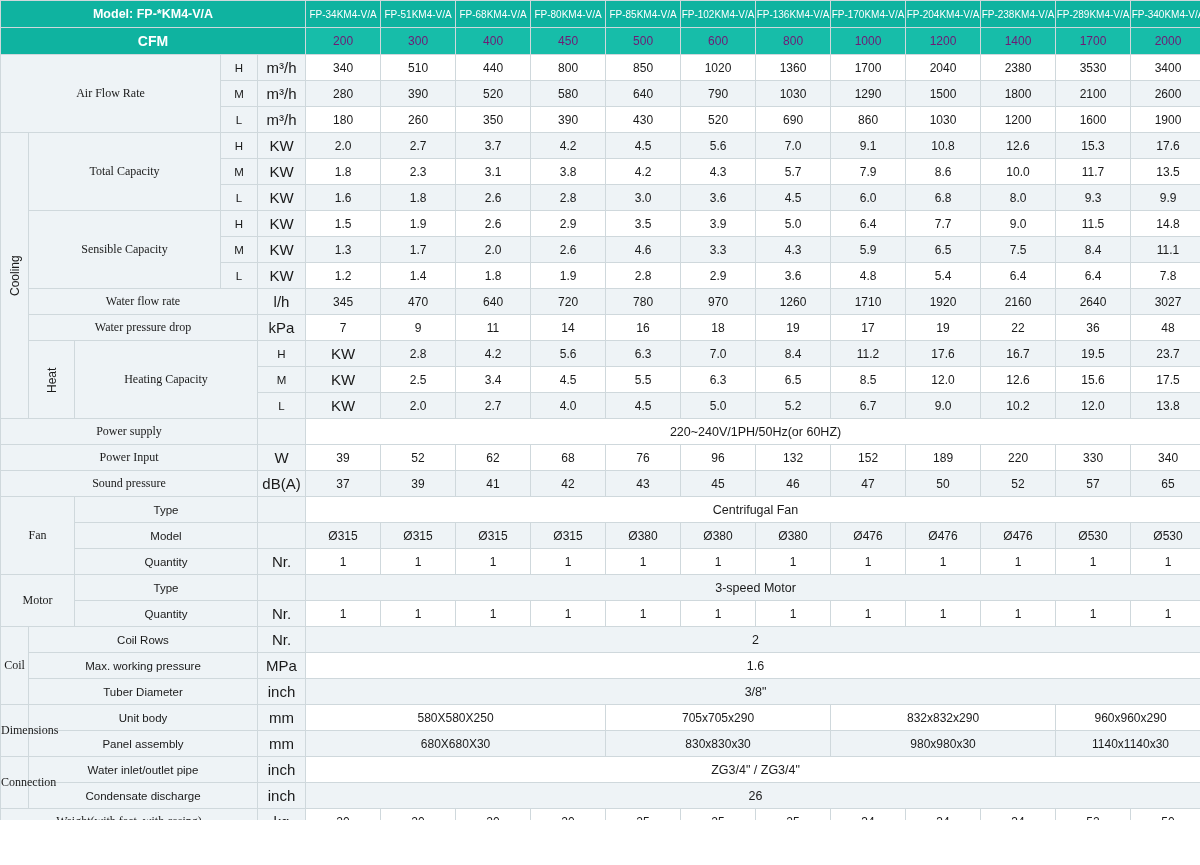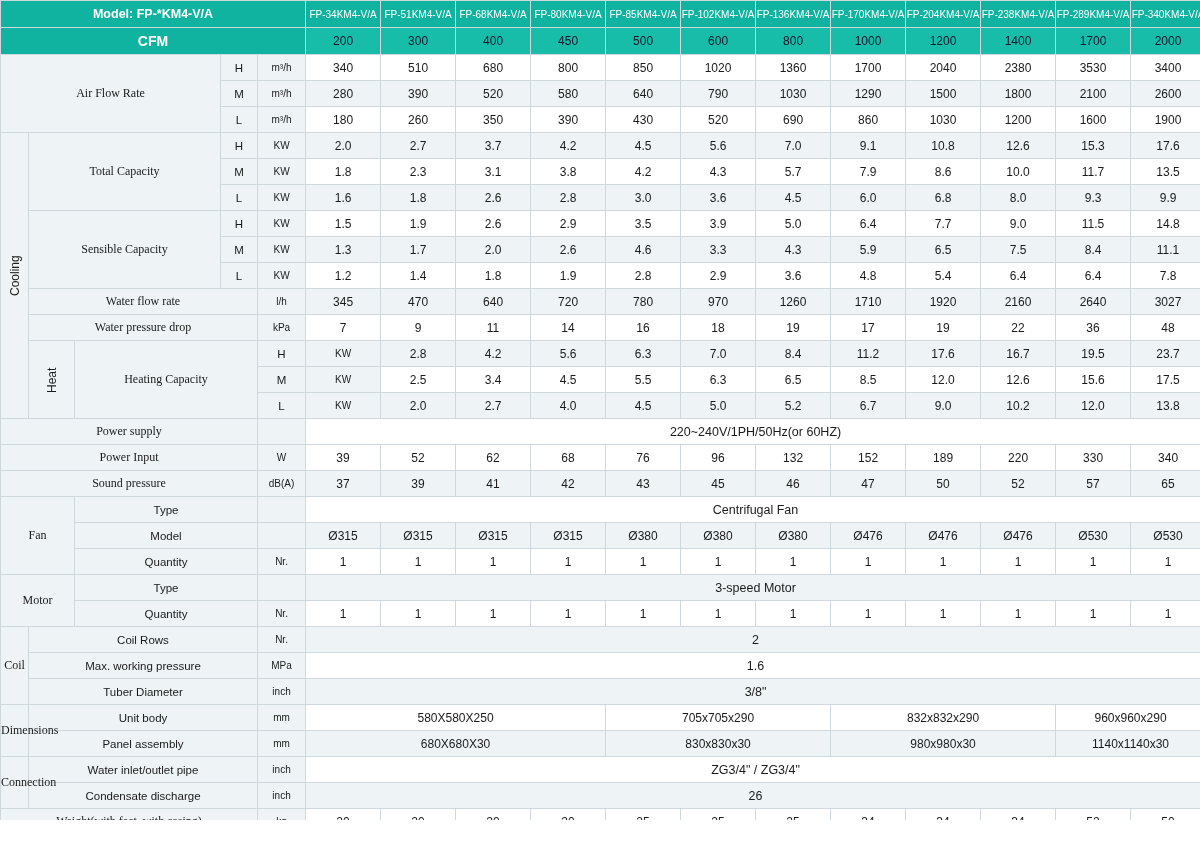--- a/index.html
+++ b/index.html
@@ -3,24 +3,24 @@
 <meta charset="utf-8">
 <style>
   html,body{margin:0;padding:0;background:#fff;}
   body{font-family:"Liberation Sans", sans-serif; color:#1a1a1a;}
   #sheet{width:1200px;height:820px;overflow:hidden;position:relative;}
   table{border-collapse:collapse;width:1200px;table-layout:fixed;}
   td,th{border:1px solid #cfd8dc;text-align:center;vertical-align:middle;font-size:11.5px;font-weight:normal;padding:0;}
   .hdr-model{background:#0fb3a0;color:#fff;font-weight:bold;font-size:12.5px;}
   .hdr-modelcell{background:#0fb3a0;color:#fff;font-size:10px;text-align:center;}
   .hdr-cfm{background:#0fb3a0;color:#fff;font-weight:bold;font-size:14px;}
-  .hdr-cfmcell{background:#17bda9;color:#0f172a;font-size:12px;margin-top:32px;}
+  .hdr-cfmcell{background:#17bda9;color:#701a75;font-size:12px;margin-top:32px;}
   .lbl{background:#eef3f6;font-size:12px;font-family:Liberation Serif, serif;}
   .sub{background:#eef3f6;font-size:11.5px;}
-  .unit{background:#eef3f6;font-size:10px;}
+  .unit{background:#eef3f6;font-size:15px;}
   .val{background:#fff;font-size:12px;}
   .val-alt{background:#eef3f6;font-size:12px;}
   .vert{writing-mode:vertical-rl;transform:rotate(180deg);white-space:nowrap;background:#eef3f6;font-size:12px;}
   tr{height:26px;}
   .row-h{height:27px;}
   .span-val{background:#fff;font-size:12.5px;}
   .span-val-alt{background:#eef3f6;font-size:12.5px;}
 </style>
 </head>
 <body>
@@ -79,21 +79,21 @@
     <td class="hdr-cfmcell">1700</td>
     <td class="hdr-cfmcell">2000</td>
   </tr>
 
   <tr>
     <td colspan="3" rowspan="3" class="lbl">Air Flow Rate</td>
     <td class="sub">H</td>
     <td class="unit">m³/h</td>
     <td class="val">340</td>
     <td class="val">510</td>
-    <td class="val">680</td>
+    <td class="val">440</td>
     <td class="val">800</td>
     <td class="val">850</td>
     <td class="val">1020</td>
     <td class="val">1360</td>
     <td class="val">1700</td>
     <td class="val">2040</td>
     <td class="val">2380</td>
     <td class="val">3530</td>
     <td class="val">3400</td>
   </tr>

